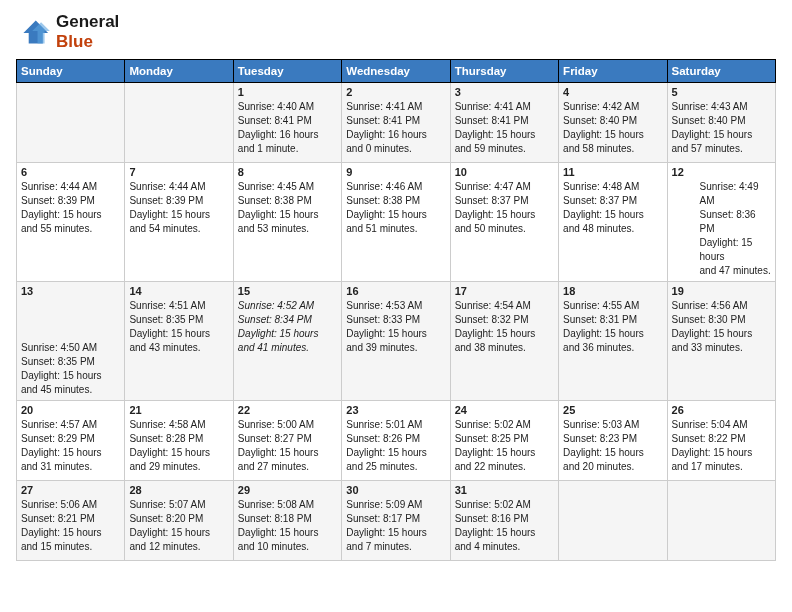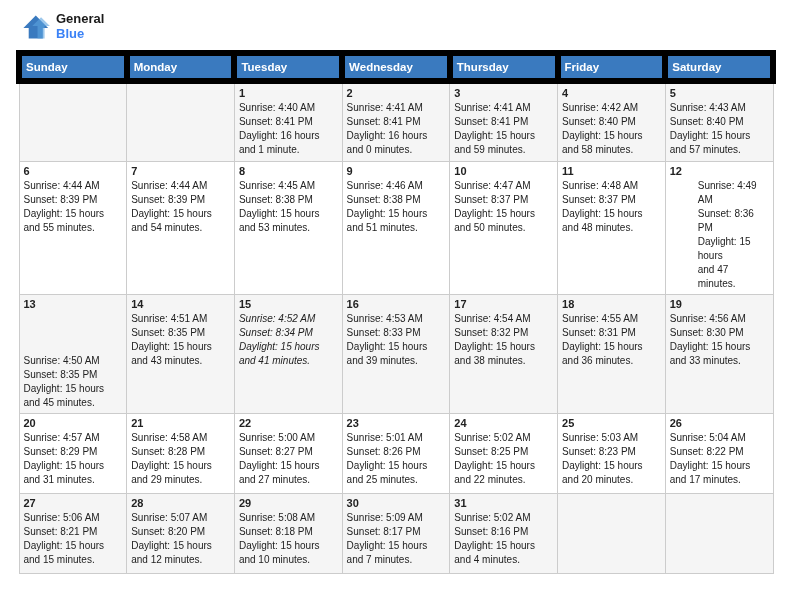--- a/index.html
+++ b/index.html
@@ -19,27 +19,27 @@
       justify-content: space-between;
       align-items: flex-start;
       margin-bottom: 8px;
     }
     .logo {
       display: flex;
       align-items: center;
       gap: 4px;
     }
     .logo-text {
-      font-size: 13px;
+      font-size: 17px;
       font-weight: bold;
       color: #1a1a1a;
       line-height: 1.15;
     }
     .logo-text span {
-      color: #3b82f6;
+      color: #c2410c;
     }
     .logo-icon {
       width: 36px;
       height: 30px;
     }
     .title-block {
       text-align: right;
     }
     .month-title {
       font-size: 36px;
@@ -57,21 +57,21 @@
       border-collapse: collapse;
       table-layout: fixed;
     }
     thead tr th {
       background-color: #3a7abf;
       color: #fff;
       font-size: 11.5px;
       font-weight: bold;
       padding: 5px 4px;
       text-align: left;
-      border: 6px solid #000000;
+      border: 1px solid #000000;
     }
     tbody tr td {
       border: 1px solid #ccc;
       vertical-align: top;
       padding: 3px 4px;
       font-size: 9.5px;
       color: #222;
       height: 80px;
       background: #fff;
     }

